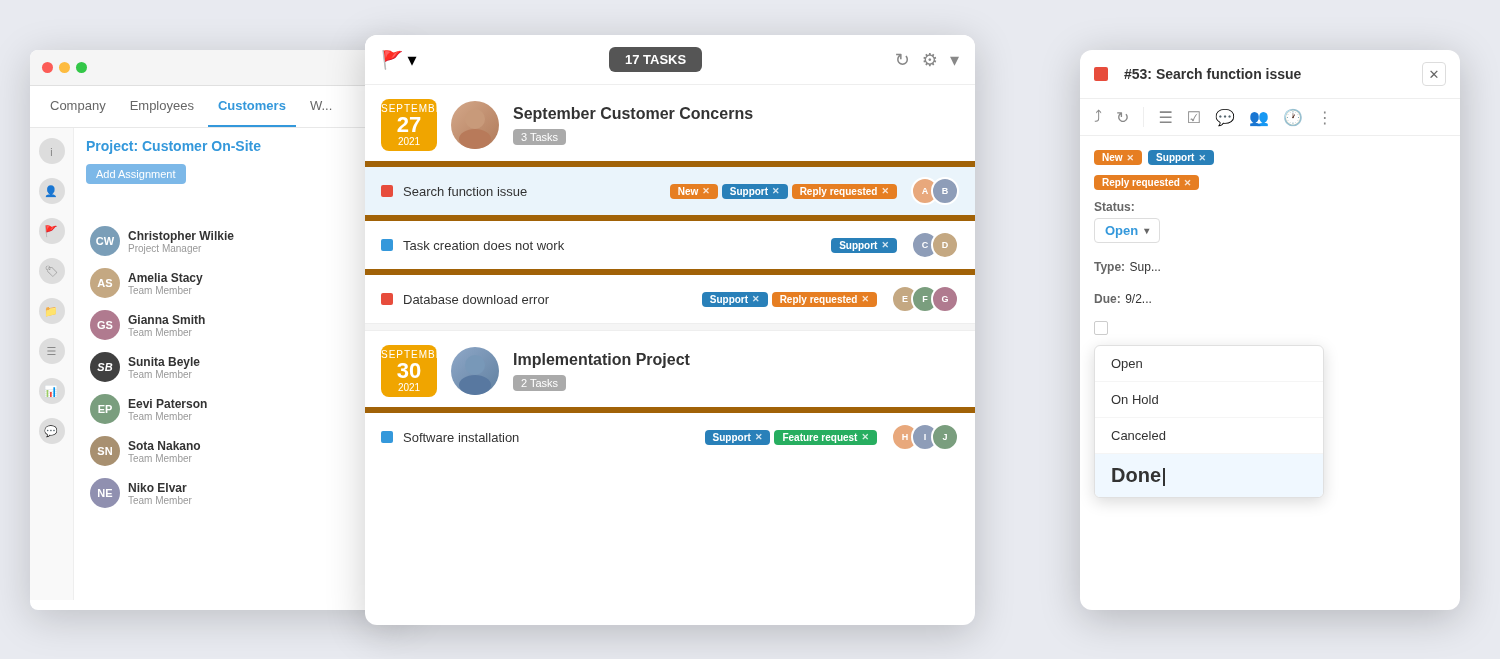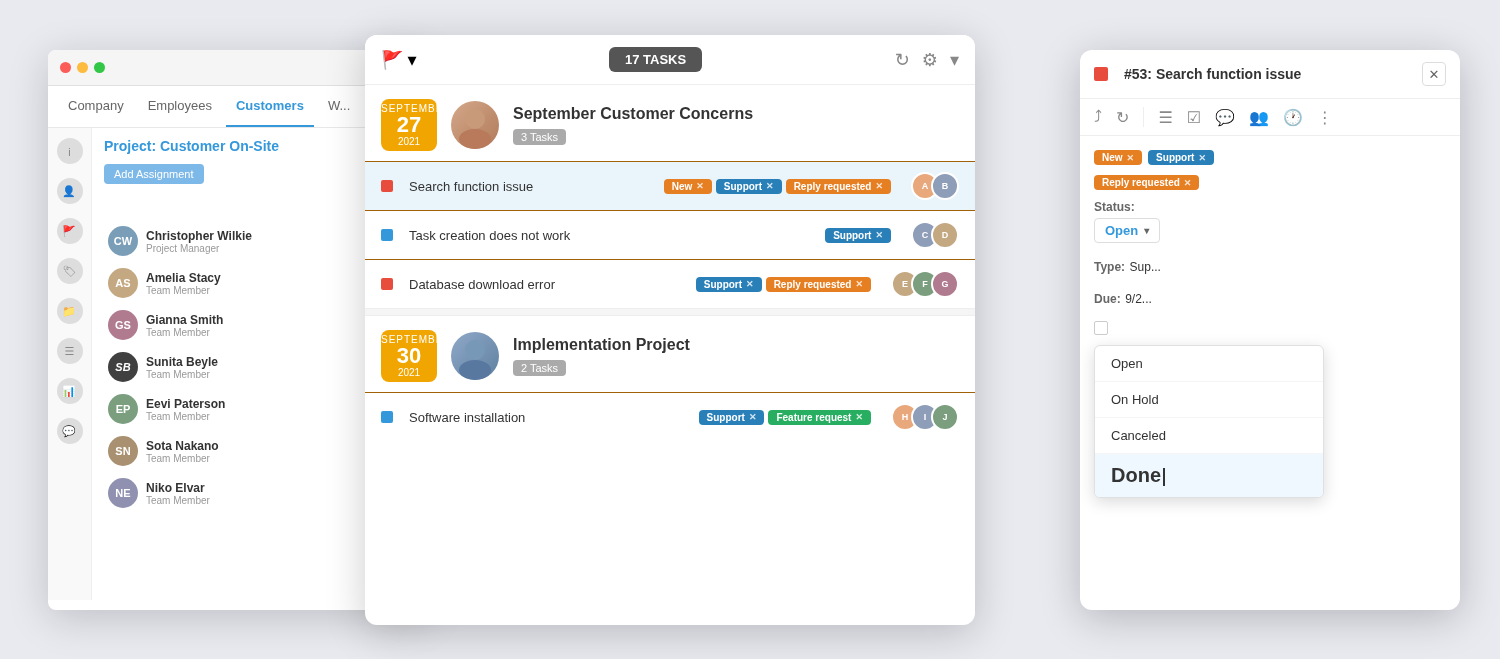--- a/index.html
+++ b/index.html
@@ -16,21 +16,21 @@
     }
 
     
     .left-panel {
       width: 380px;
       height: 560px;
       background: #fff;
       border-radius: 8px;
       box-shadow: 0 8px 40px rgba(0,0,0,0.18);
       position: absolute;
-      left: 48px;
+      left: 30px;
       top: 50px;
       overflow: hidden;
       z-index: 1;
     }
     .left-panel-titlebar {
       height: 36px;
       background: #f5f5f5;
       border-bottom: 1px solid #e0e0e0;
       display: flex;
       align-items: center;
@@ -256,22 +256,22 @@
       padding: 2px 8px;
       font-size: 11px;
       display: inline-block;
     }
 
     
     .task-row {
       display: flex;
       align-items: center;
       padding: 10px 16px;
-      border-top: 1px solid #a16207;
-      gap: 16px;
+      border-top: 6px solid #a16207;
+      gap: 10px;
       background: #fff;
     }
     .task-row.selected {
       background: #eaf4fb;
     }
     .task-color-dot {
       width: 12px;
       height: 12px;
       border-radius: 2px;
       flex-shrink: 0;

